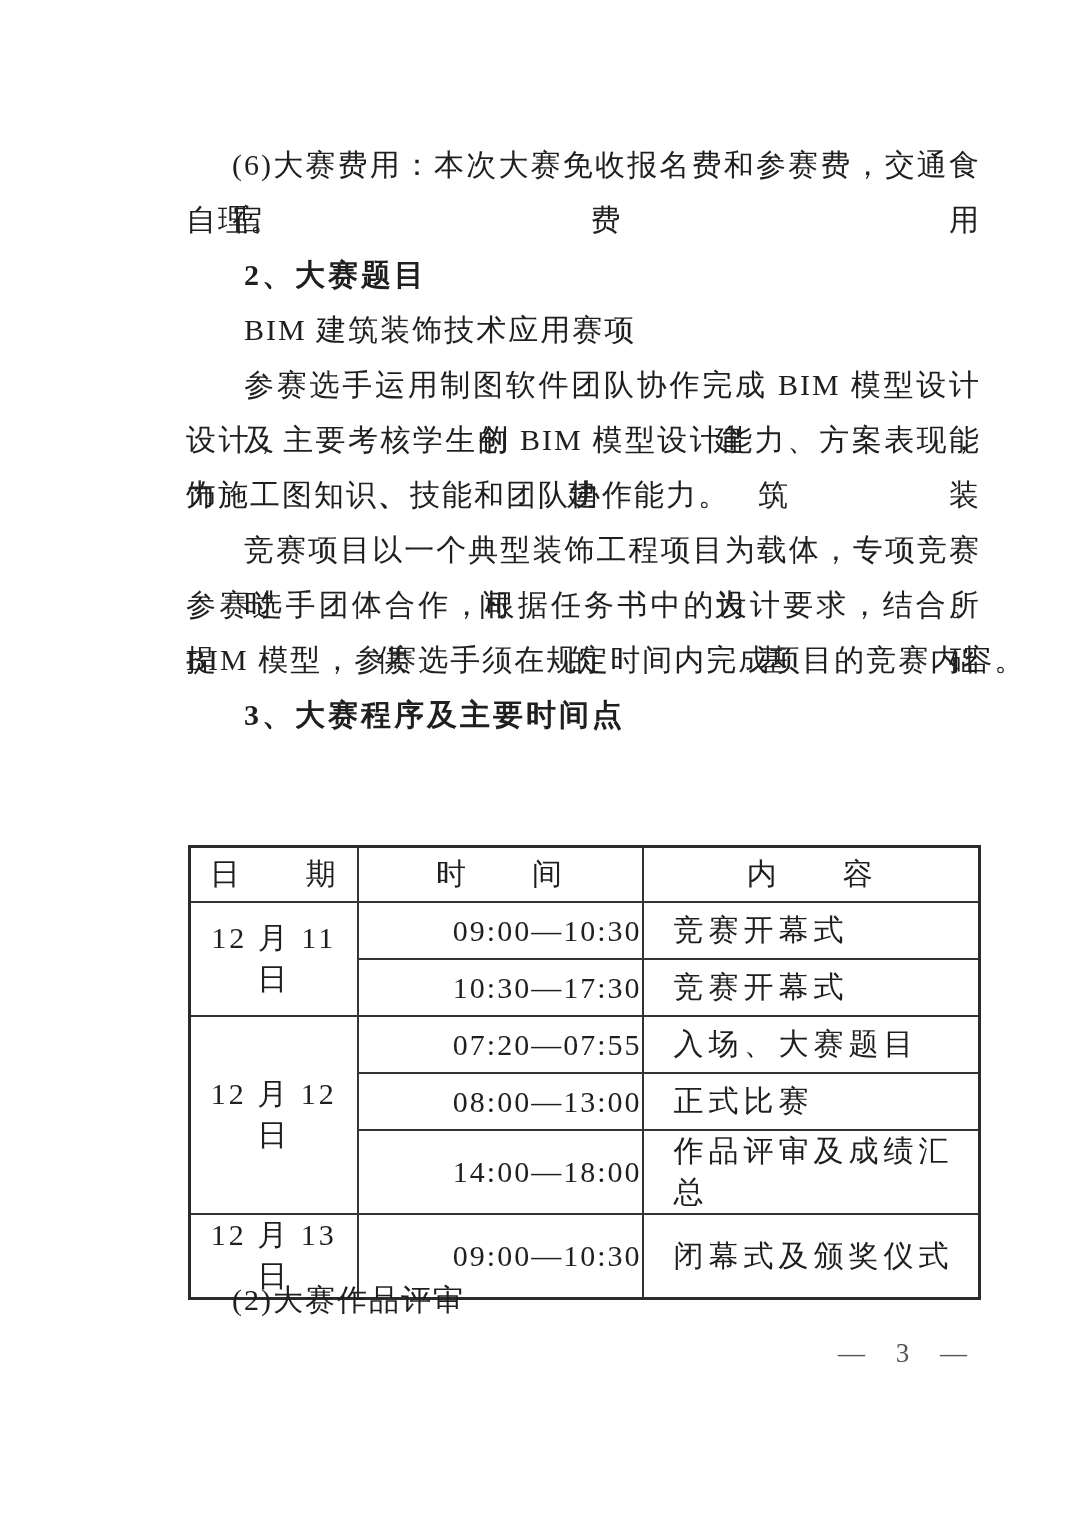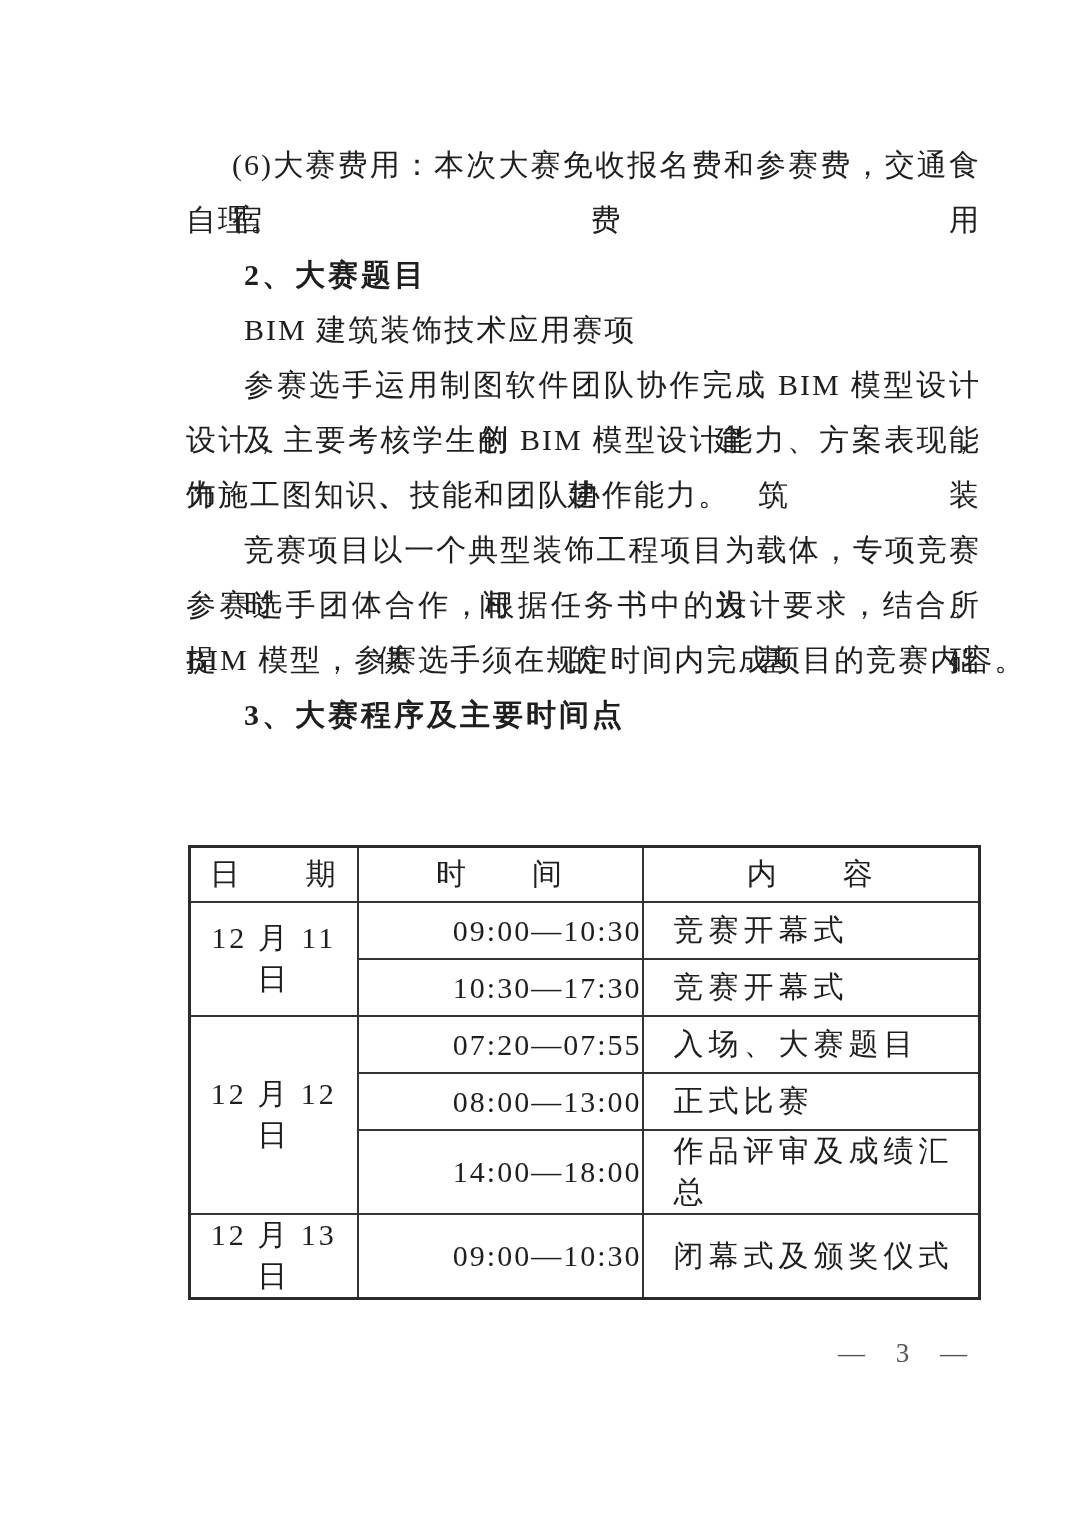--- a/index.html
+++ b/index.html
@@ -138,16 +138,19 @@
         <td class="content-cell">作品评审及成绩汇总</td>
       </tr>
       <tr>
         <td class="date-cell">12 月 13 日</td>
         <td class="time-cell">09:00—10:30</td>
         <td class="content-cell">闭幕式及颁奖仪式</td>
       </tr>
     </tbody>
   </table>
 
+  <div class="closing-line">
+    <div class="line indent-p">(2)大赛作品评审</div>
+  </div>
 
   <div class="page-footer">— 3 —</div>
 
 </div>
 
 </body></html>

